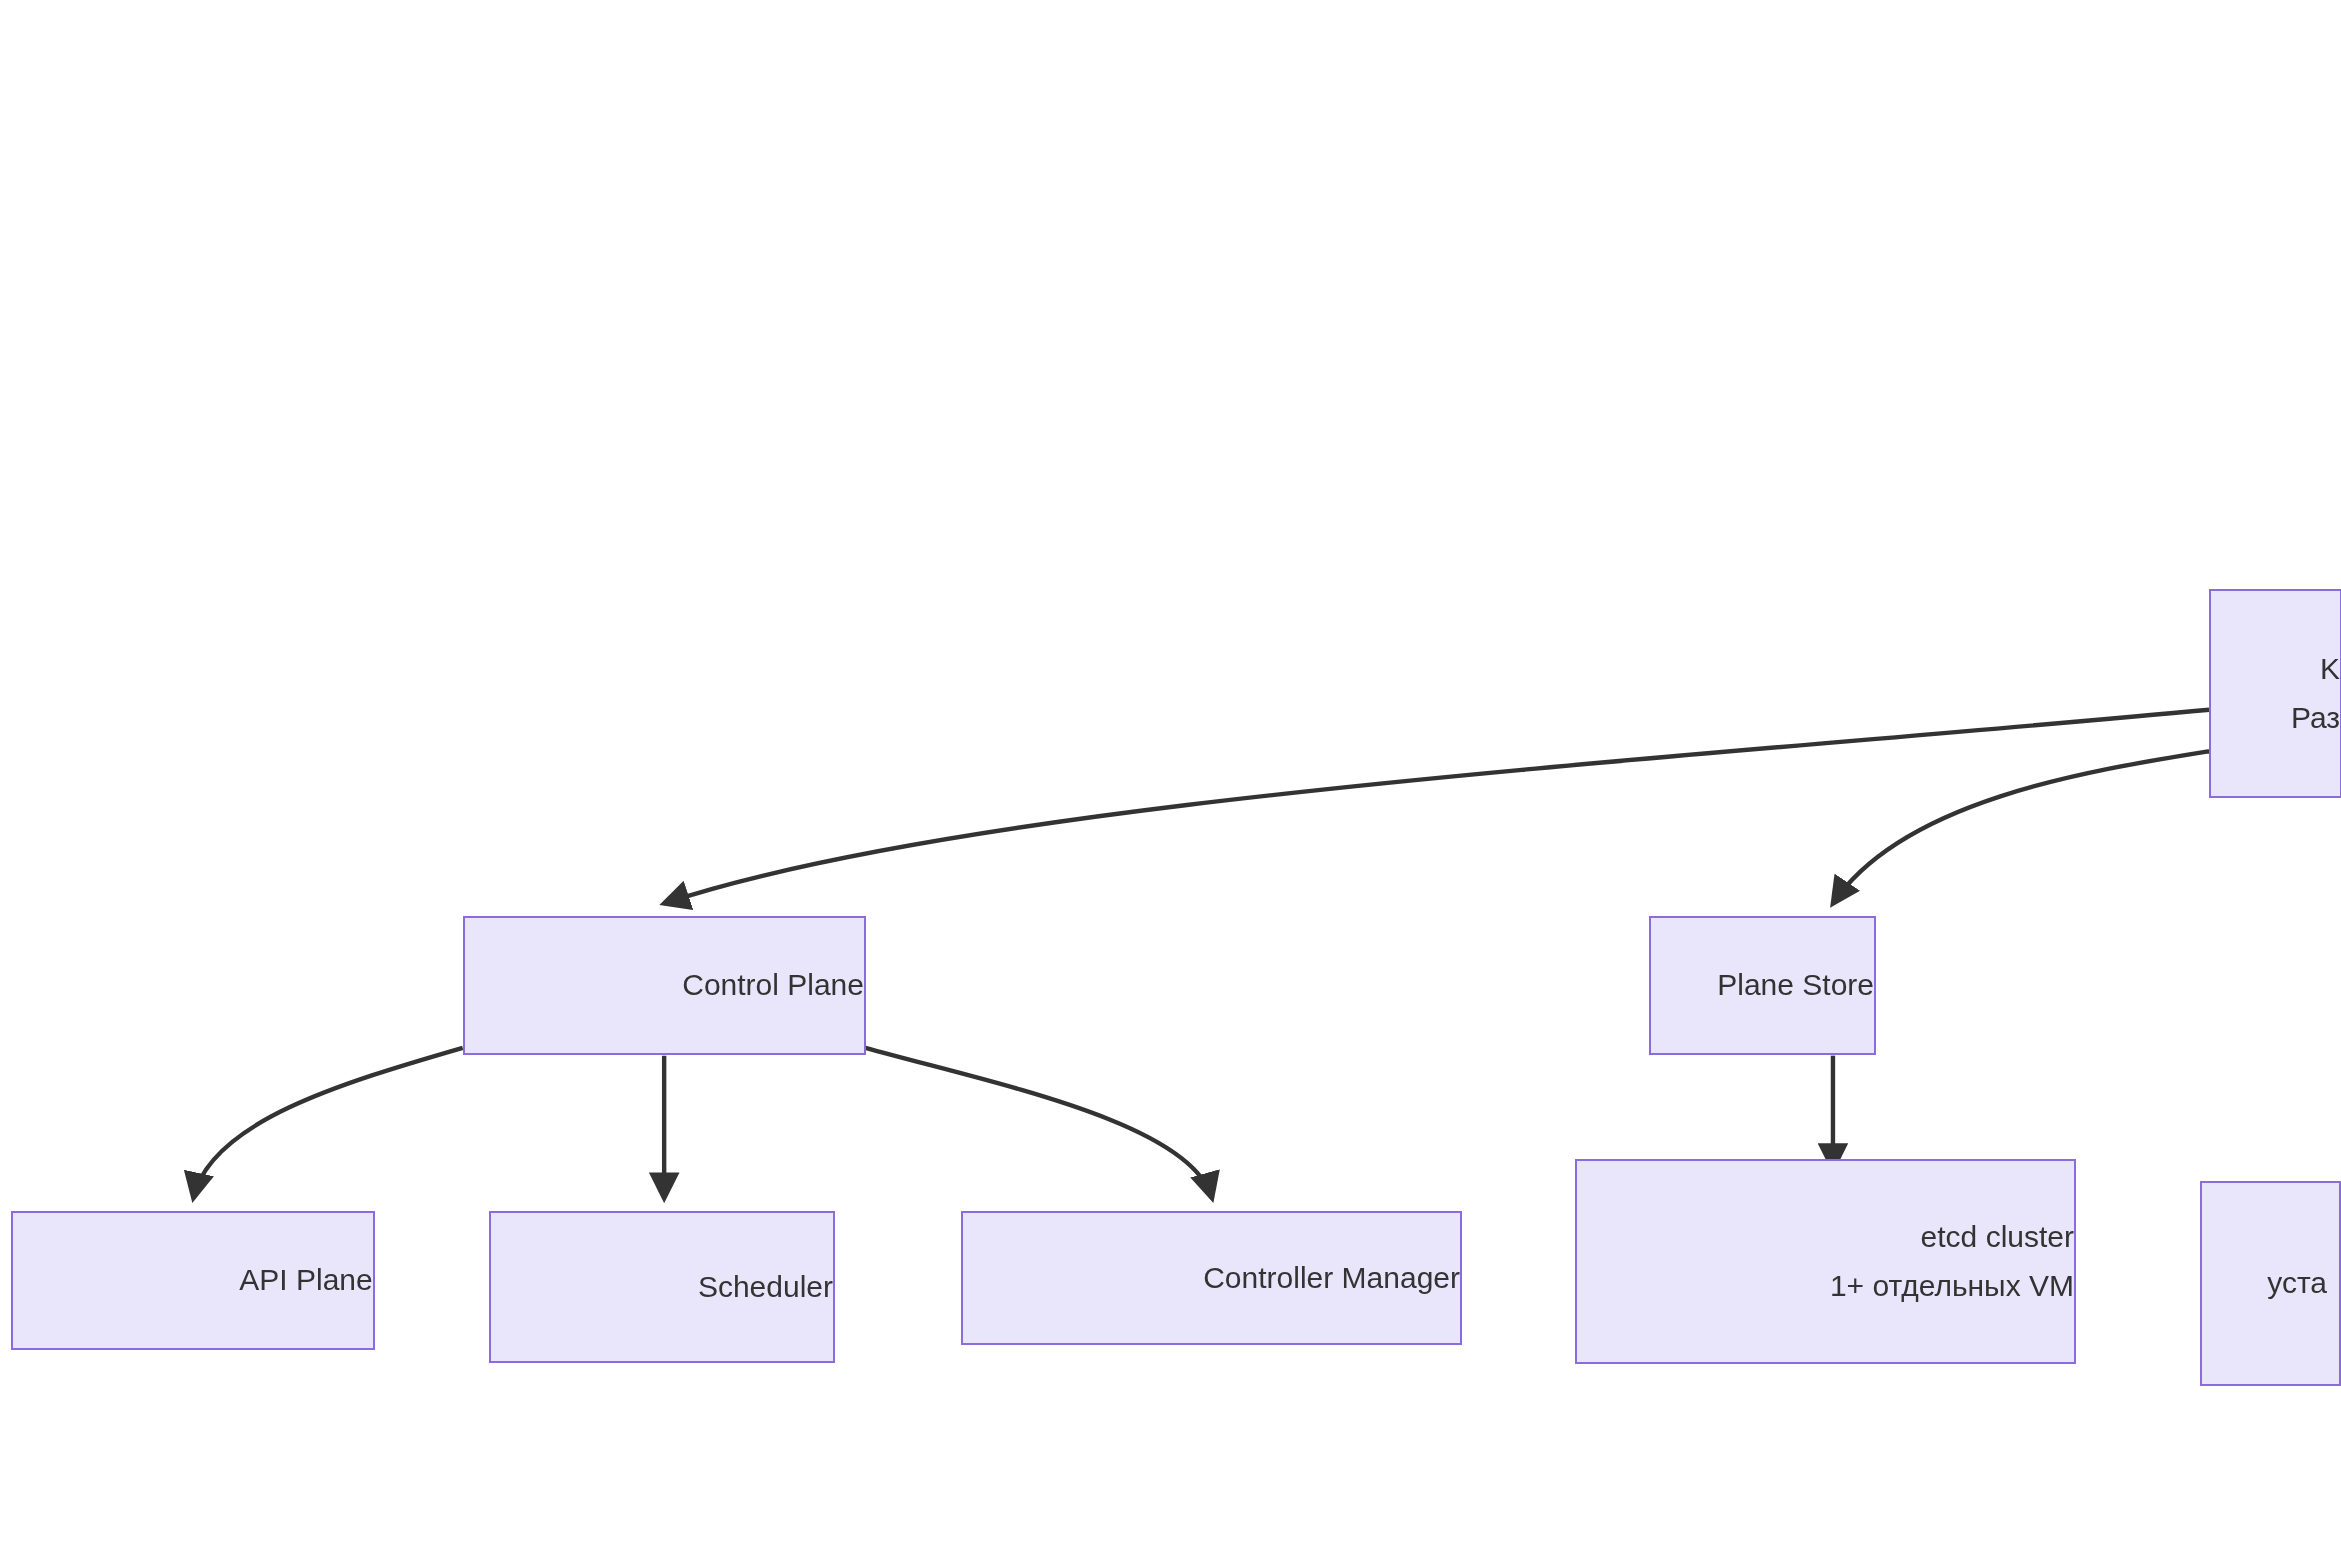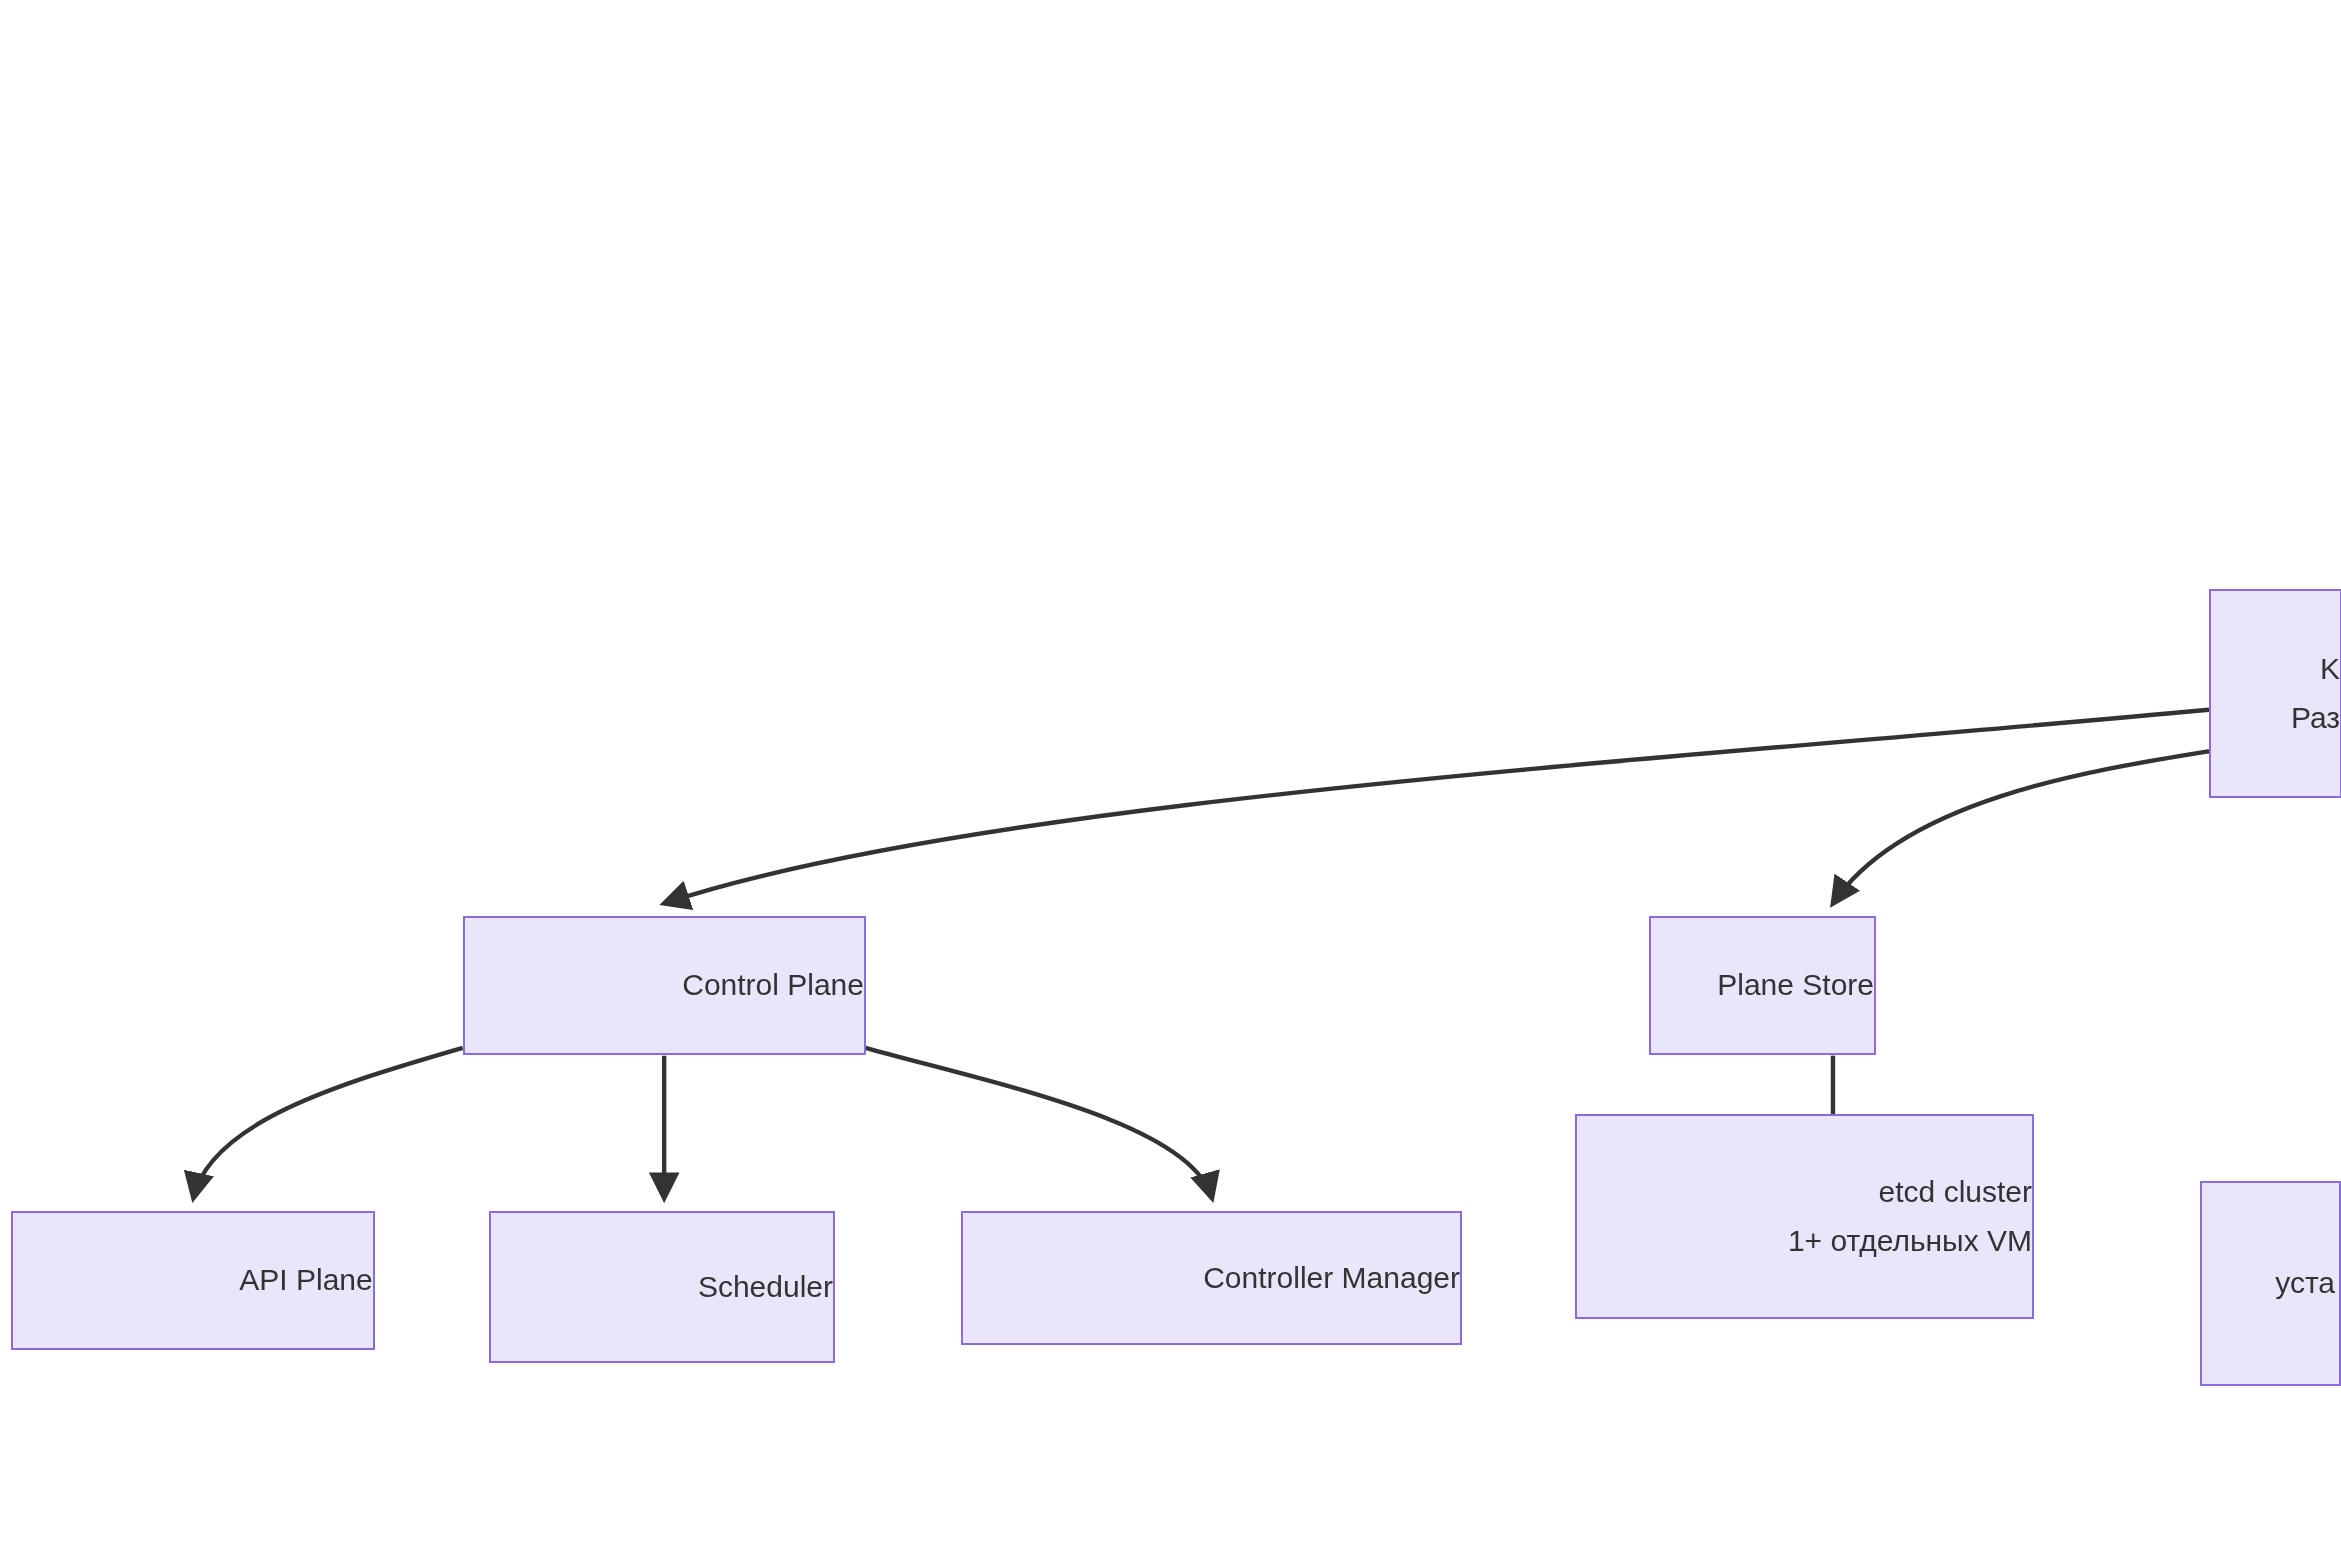--- a/index.html
+++ b/index.html
@@ -87,23 +87,23 @@
   </div>
 
   <div class="node" style="left:489px;top:1211px;width:346px;height:152px;">
     <span class="line">Scheduler</span>
   </div>
 
   <div class="node" style="left:961px;top:1211px;width:501px;height:134px;">
     <span class="line">Controller Manager</span>
   </div>
 
-  <div class="node" style="left:1575px;top:1114px;width:459px;height:205px;">
+  <div class="node" style="left:1575px;top:1159px;width:501px;height:205px;">
     <span class="line">etcd cluster</span>
     <span class="line">1+ отдельных VM</span>
   </div>
 
-  <div class="node" style="left: 2200px; top: 1181px; width: 141px; height: 205px; align-items: flex-end; padding-right: 4px; overflow: visible;">
+  <div class="node" style="left: 2200px; top: 1181px; width: 141px; height: 205px; align-items: flex-end; padding-right: 12px; overflow: visible;">
     <span class="line">уста</span>
   </div>
 
 </div>
 
 
 </body></html>

